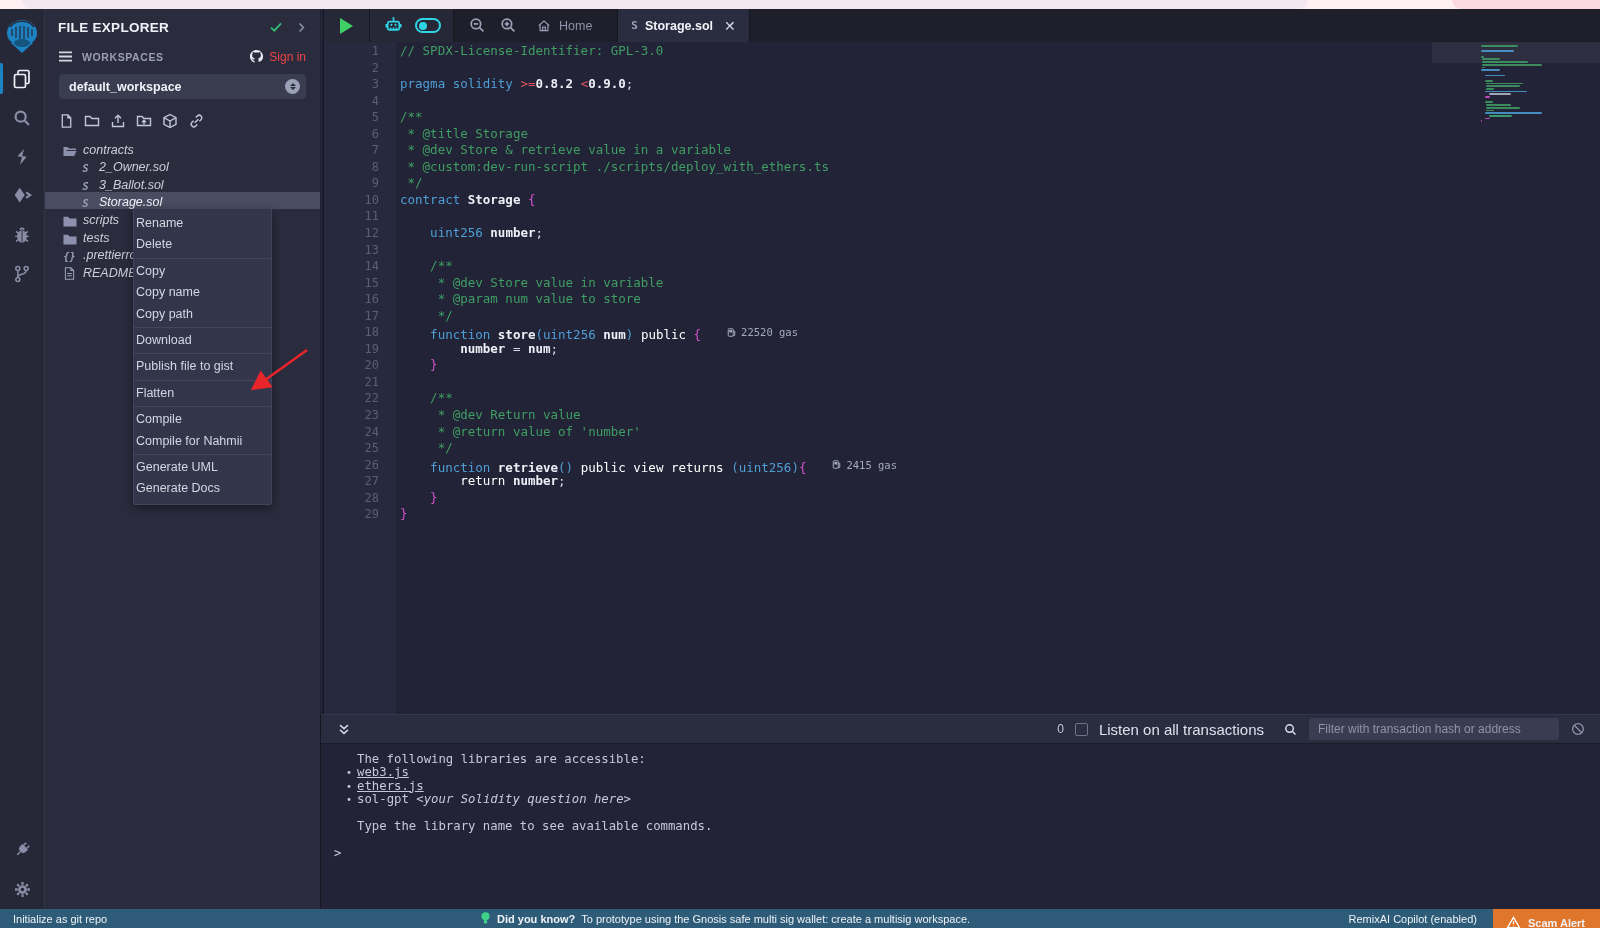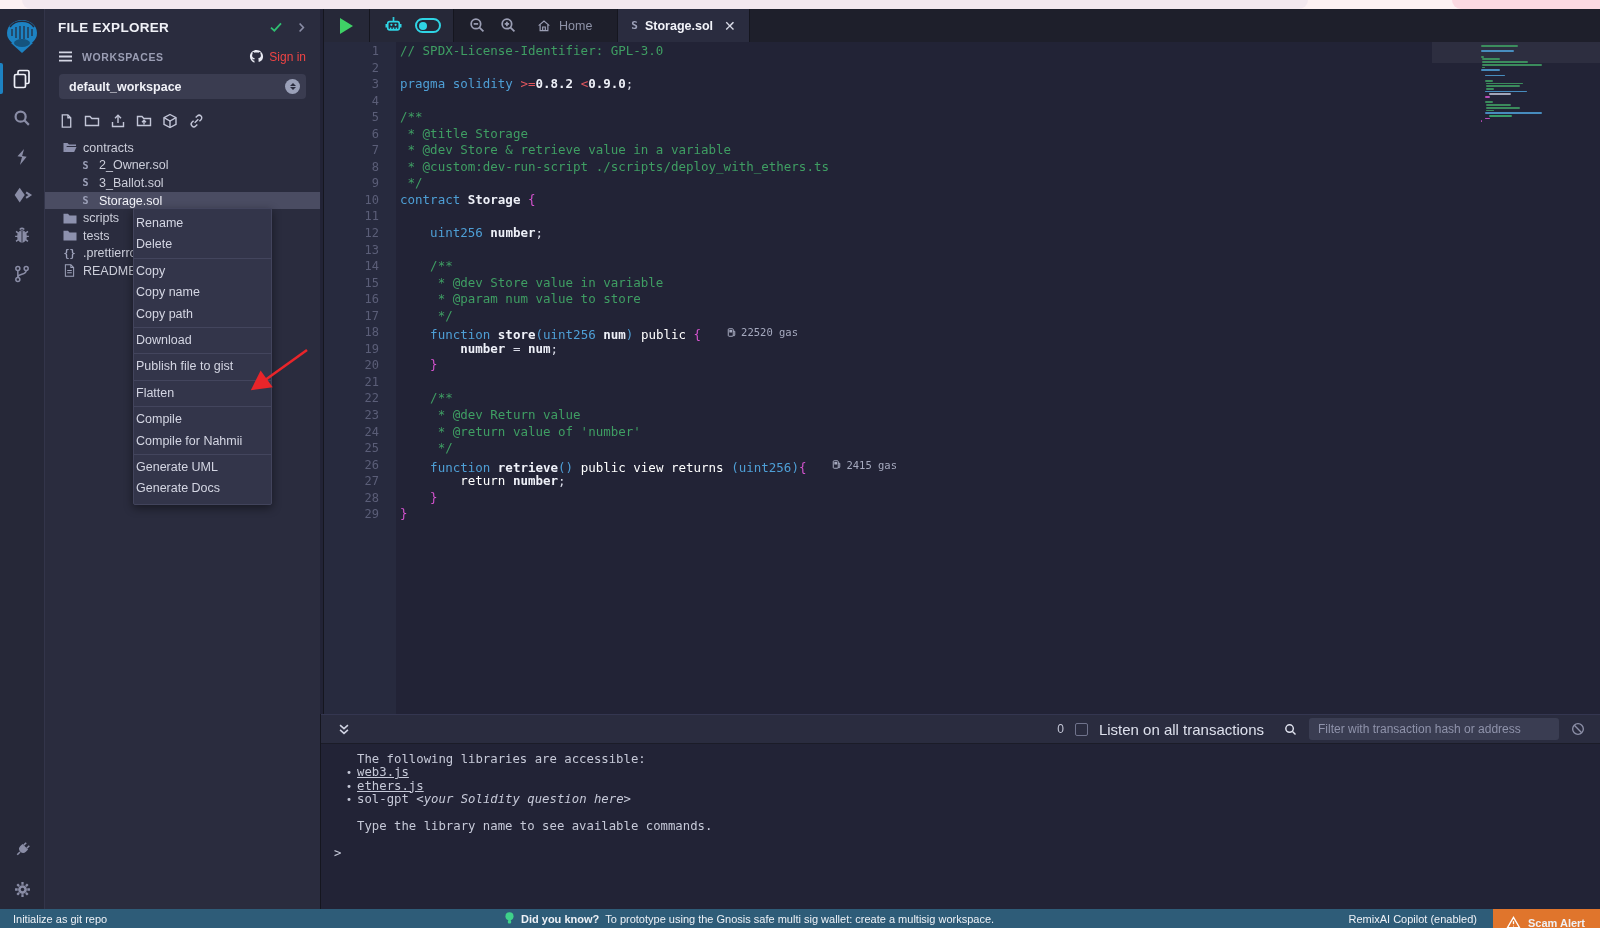--- a/index.html
+++ b/index.html
@@ -37,21 +37,21 @@
                padding:0 6px 0 10px; cursor:pointer; }
   .ws-select .ws-name { color:#f0f1f7; font-size:12.5px; font-weight:bold; }
   .ws-stepper { margin-left:auto; width:15px; height:15px; border-radius:50%; background:#9aa0b8; display:flex; flex-direction:column;
                 align-items:center; justify-content:center; gap:1px; }
   .ws-stepper i { width:0; height:0; border-left:3px solid transparent; border-right:3px solid transparent; display:block; }
   .ws-stepper i.up { border-bottom:3.5px solid #2a2c3e; }
   .ws-stepper i.dn { border-top:3.5px solid #2a2c3e; }
   .fe-toolbar { display:flex; align-items:center; gap:10px; padding:14px 0 8px 14px; color:#c3c6d8; }
   .fe-toolbar .tbi { cursor:pointer; display:flex; }
   .tree { margin-top:2px; }
-  .tree-row { display:flex; align-items:center; height:17.6px; font-size:12.5px; color:#ccceda; cursor:pointer; white-space:nowrap; }
+  .tree-row { display:flex; align-items:flex-end; height:17.6px; font-size:12.5px; color:#ccceda; cursor:pointer; white-space:nowrap;font-style:italic; }
   .tree-row.selected { background:#4a4c62; color:#f2f3f9; }
   .tree-icon { width:15px; margin-right:6px; display:flex; justify-content:center; align-items:center; color:#9ea2ba;
                font-family:"DejaVu Sans Mono", monospace; font-size:10px; font-weight:bold; flex:none; }
 
   
   .context-menu { position:absolute; left:133px; top:208px; width:139px; background:#33354a;
                   border:1px solid #42445c; border-radius:2px; box-shadow:0 3px 10px rgba(0,0,0,.45);
                   padding:4px 0; z-index:60; }
   .menu-item { height:21.4px; line-height:21.4px; padding-left:2px; color:#d4d6e3; font-size:12.5px; cursor:pointer; white-space:nowrap; }
   .menu-sep { height:1px; background:#43455d; margin:2px 0; }
@@ -112,21 +112,21 @@
   .t-bullet .dot { margin-right:5px; font-size:10px; }
   .t-link { text-decoration:underline; cursor:pointer; }
   .t-italic { font-style:italic; }
   .t-prompt { padding-left:1px; margin-top:0; }
   .t-blank { height:13.4px; }
 
   
   .statusbar { position:absolute; left:0; top:909px; width:1600px; height:19px; background:#2e5c78; color:#eef1f6;
                font-size:11px; display:flex; align-items:center; z-index:30; }
   .sb-left { margin-left:13px; }
-  .sb-tip { position:absolute; left:504px; display:flex; align-items:center; gap:6px; }
+  .sb-tip { position:absolute; left:480px; display:flex; align-items:center; gap:6px; }
   .sb-tip b { font-weight:bold; }
   .sb-right { margin-left:auto; display:flex; align-items:center; height:100%; }
   .sb-copilot { margin-right:16px; }
   .scam-badge { height:100%; background:#e0752c; display:flex; align-items:center; gap:7px; padding:8px 15px 0 13px;
                 font-weight:bold; cursor:pointer;justify-content:space-between; }
 </style>
 </head>
 <body>
 
 <div id="app">

